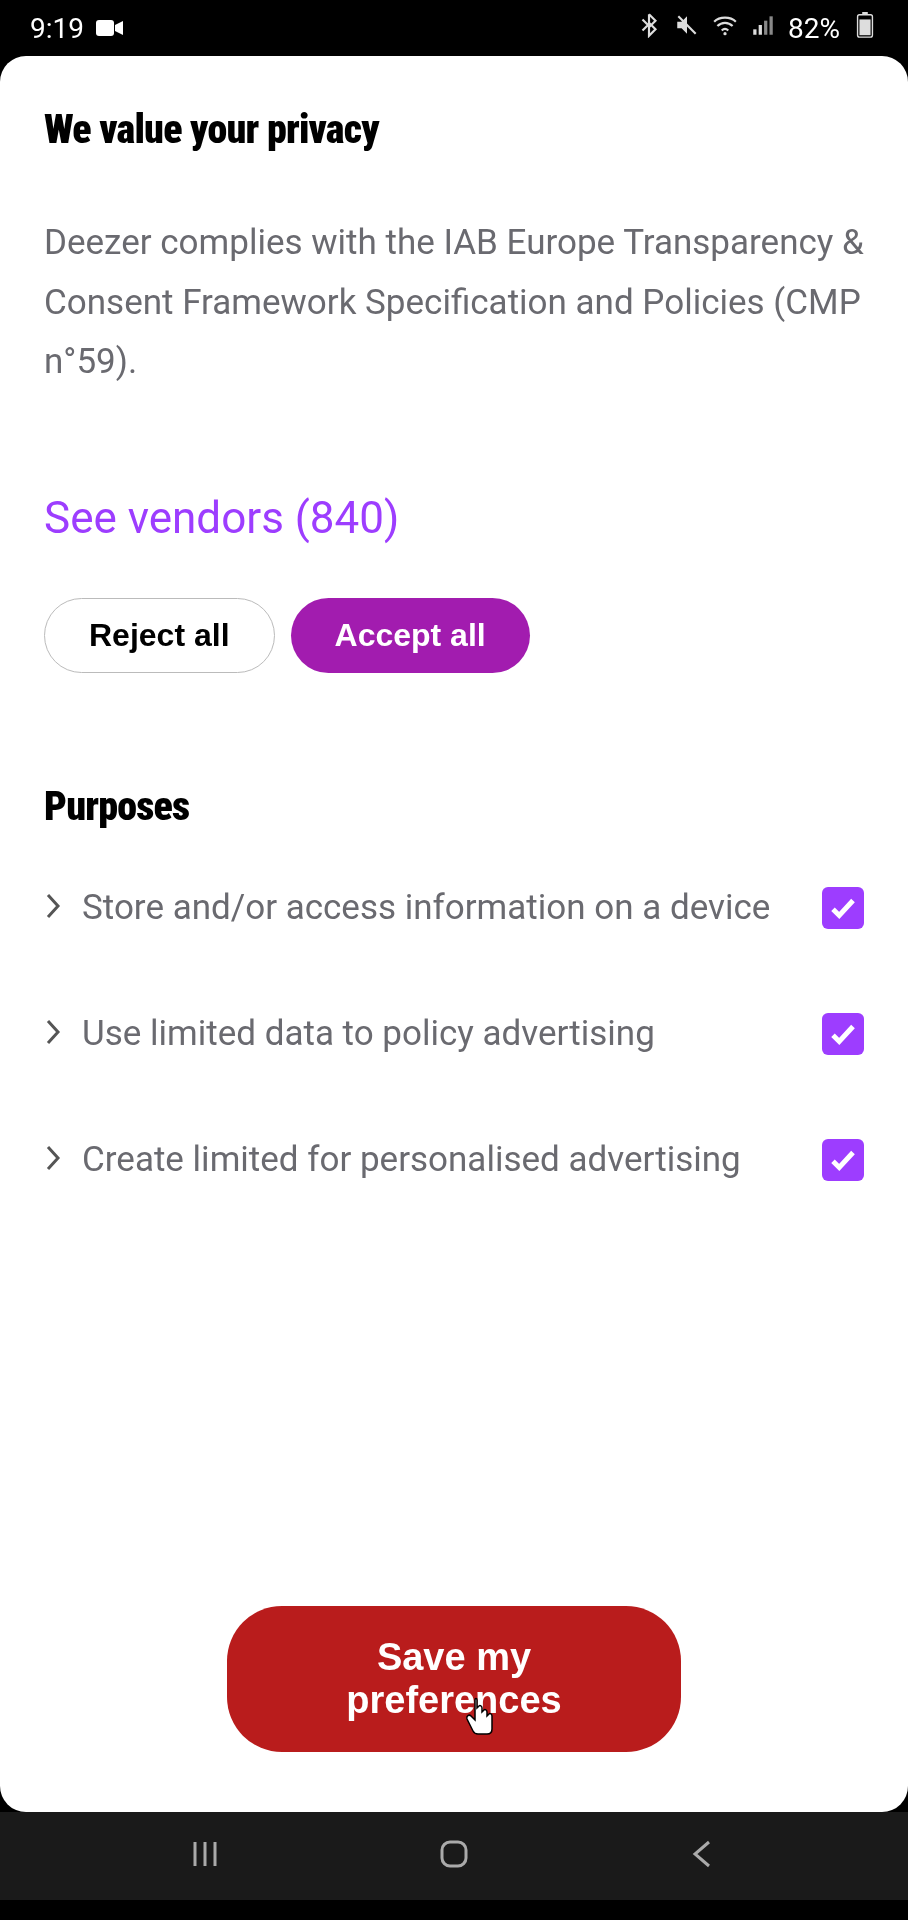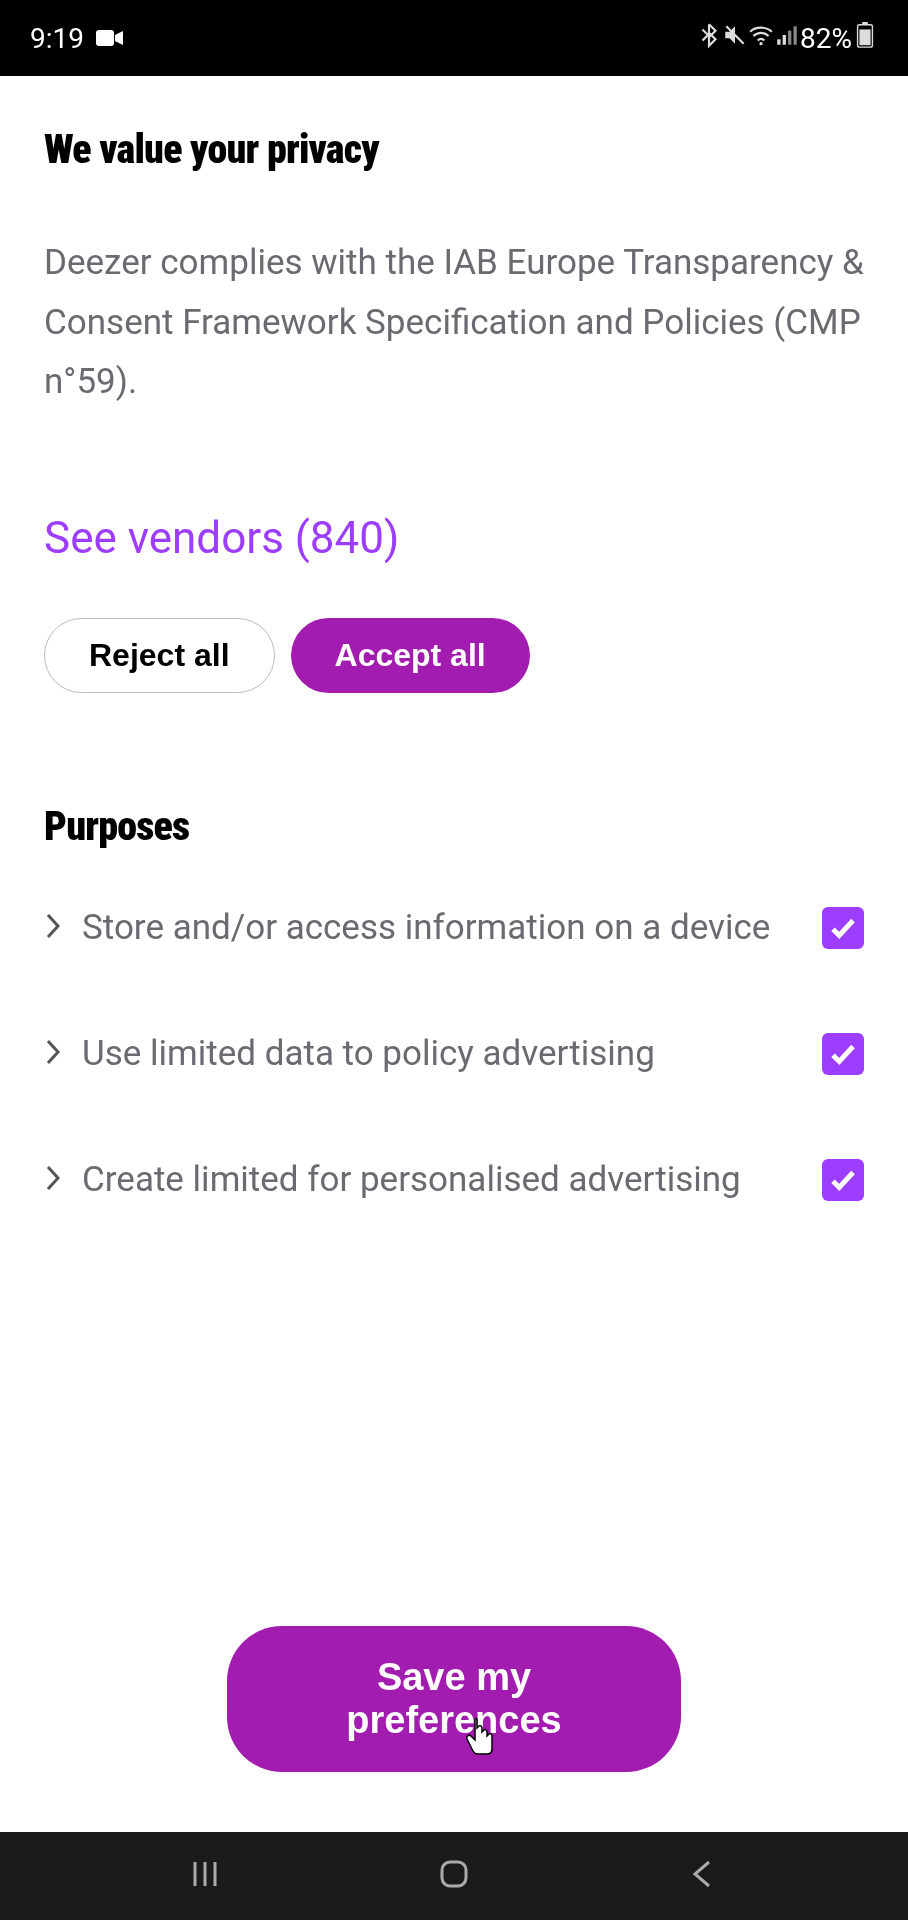--- a/index.html
+++ b/index.html
@@ -5,38 +5,39 @@
   * { margin: 0; padding: 0; box-sizing: border-box; }
   body {
     width: 908px;
     height: 1920px;
     font-family: -apple-system, BlinkMacSystemFont, "Segoe UI", Roboto, Arial, sans-serif;
     background: #000;
     overflow: hidden;
     position: relative;
   }
   .status-bar {
-    height: 76px;
+    height: 56px;
     background: #000;
     color: #fff;
     display: flex;
     align-items: center;
     justify-content: space-between;
     padding: 0 30px;
     font-size: 28px;
   }
   .status-left { display: flex; align-items: center; gap: 12px; }
-  .status-right { display: flex; align-items: center; gap: 0; }
+  .status-right { display: flex; align-items: center; gap: 12px; }
   .status-right svg { width: 26px; height: 26px; fill: #ddd; }
   .content {
     background: #fff;
     height: 1756px;
     padding: 50px 44px 0 44px;
     position: relative;
     overflow: hidden;
+    border-radius: 26px;
   }
   .title {
     font-size: 40px;
     font-weight: 900;
     color: #000;
     letter-spacing: -0.8px;
     margin-bottom: 60px;
     font-stretch: condensed;
   }
   .para {
@@ -107,21 +108,21 @@
     display: flex;
     align-items: center;
     justify-content: center;
   }
   .checkbox svg { width: 30px; height: 30px; stroke: #fff; stroke-width: 4; fill: none; }
   .save-btn {
     position: absolute;
     bottom: 60px;
     left: 50%;
     transform: translateX(-50%);
-    background: #a21caf;
+    background: #b91c1c;
     color: #fff;
     font-size: 38px;
     font-weight: 700;
     border: none;
     border-radius: 55px;
     padding: 30px 70px;
     cursor: pointer;
   }
   .cursor-pointer {
     position: absolute;

